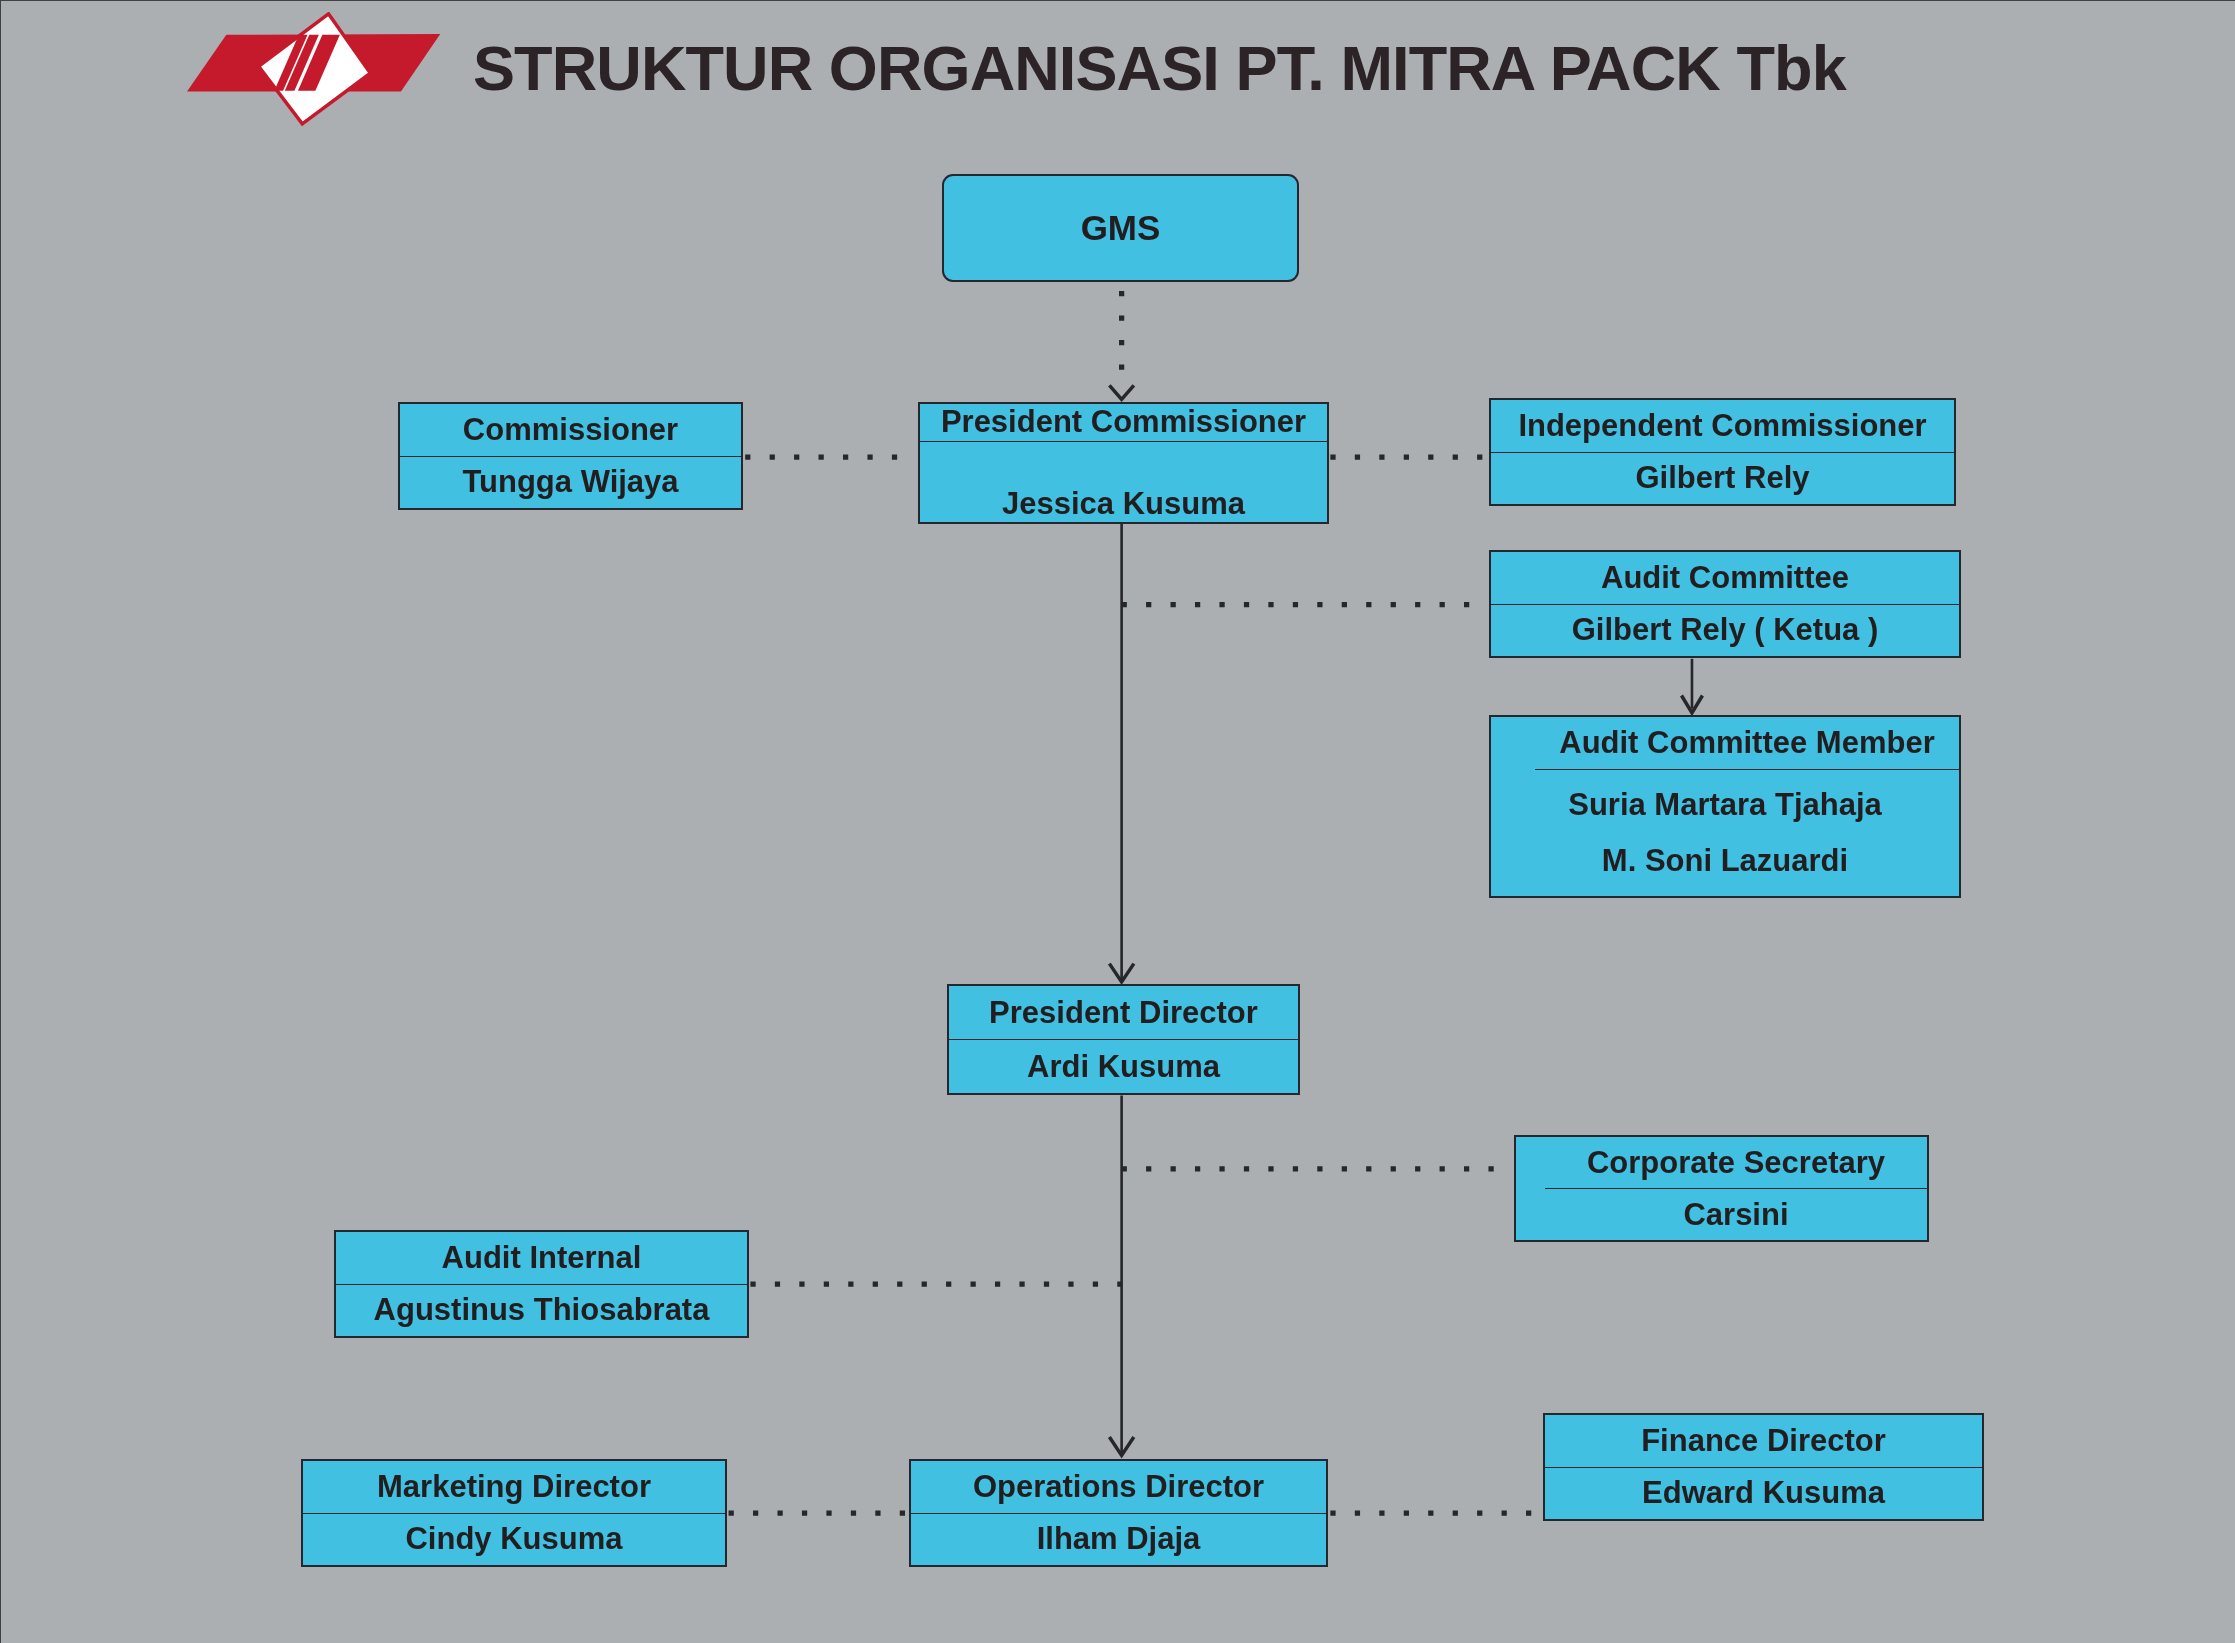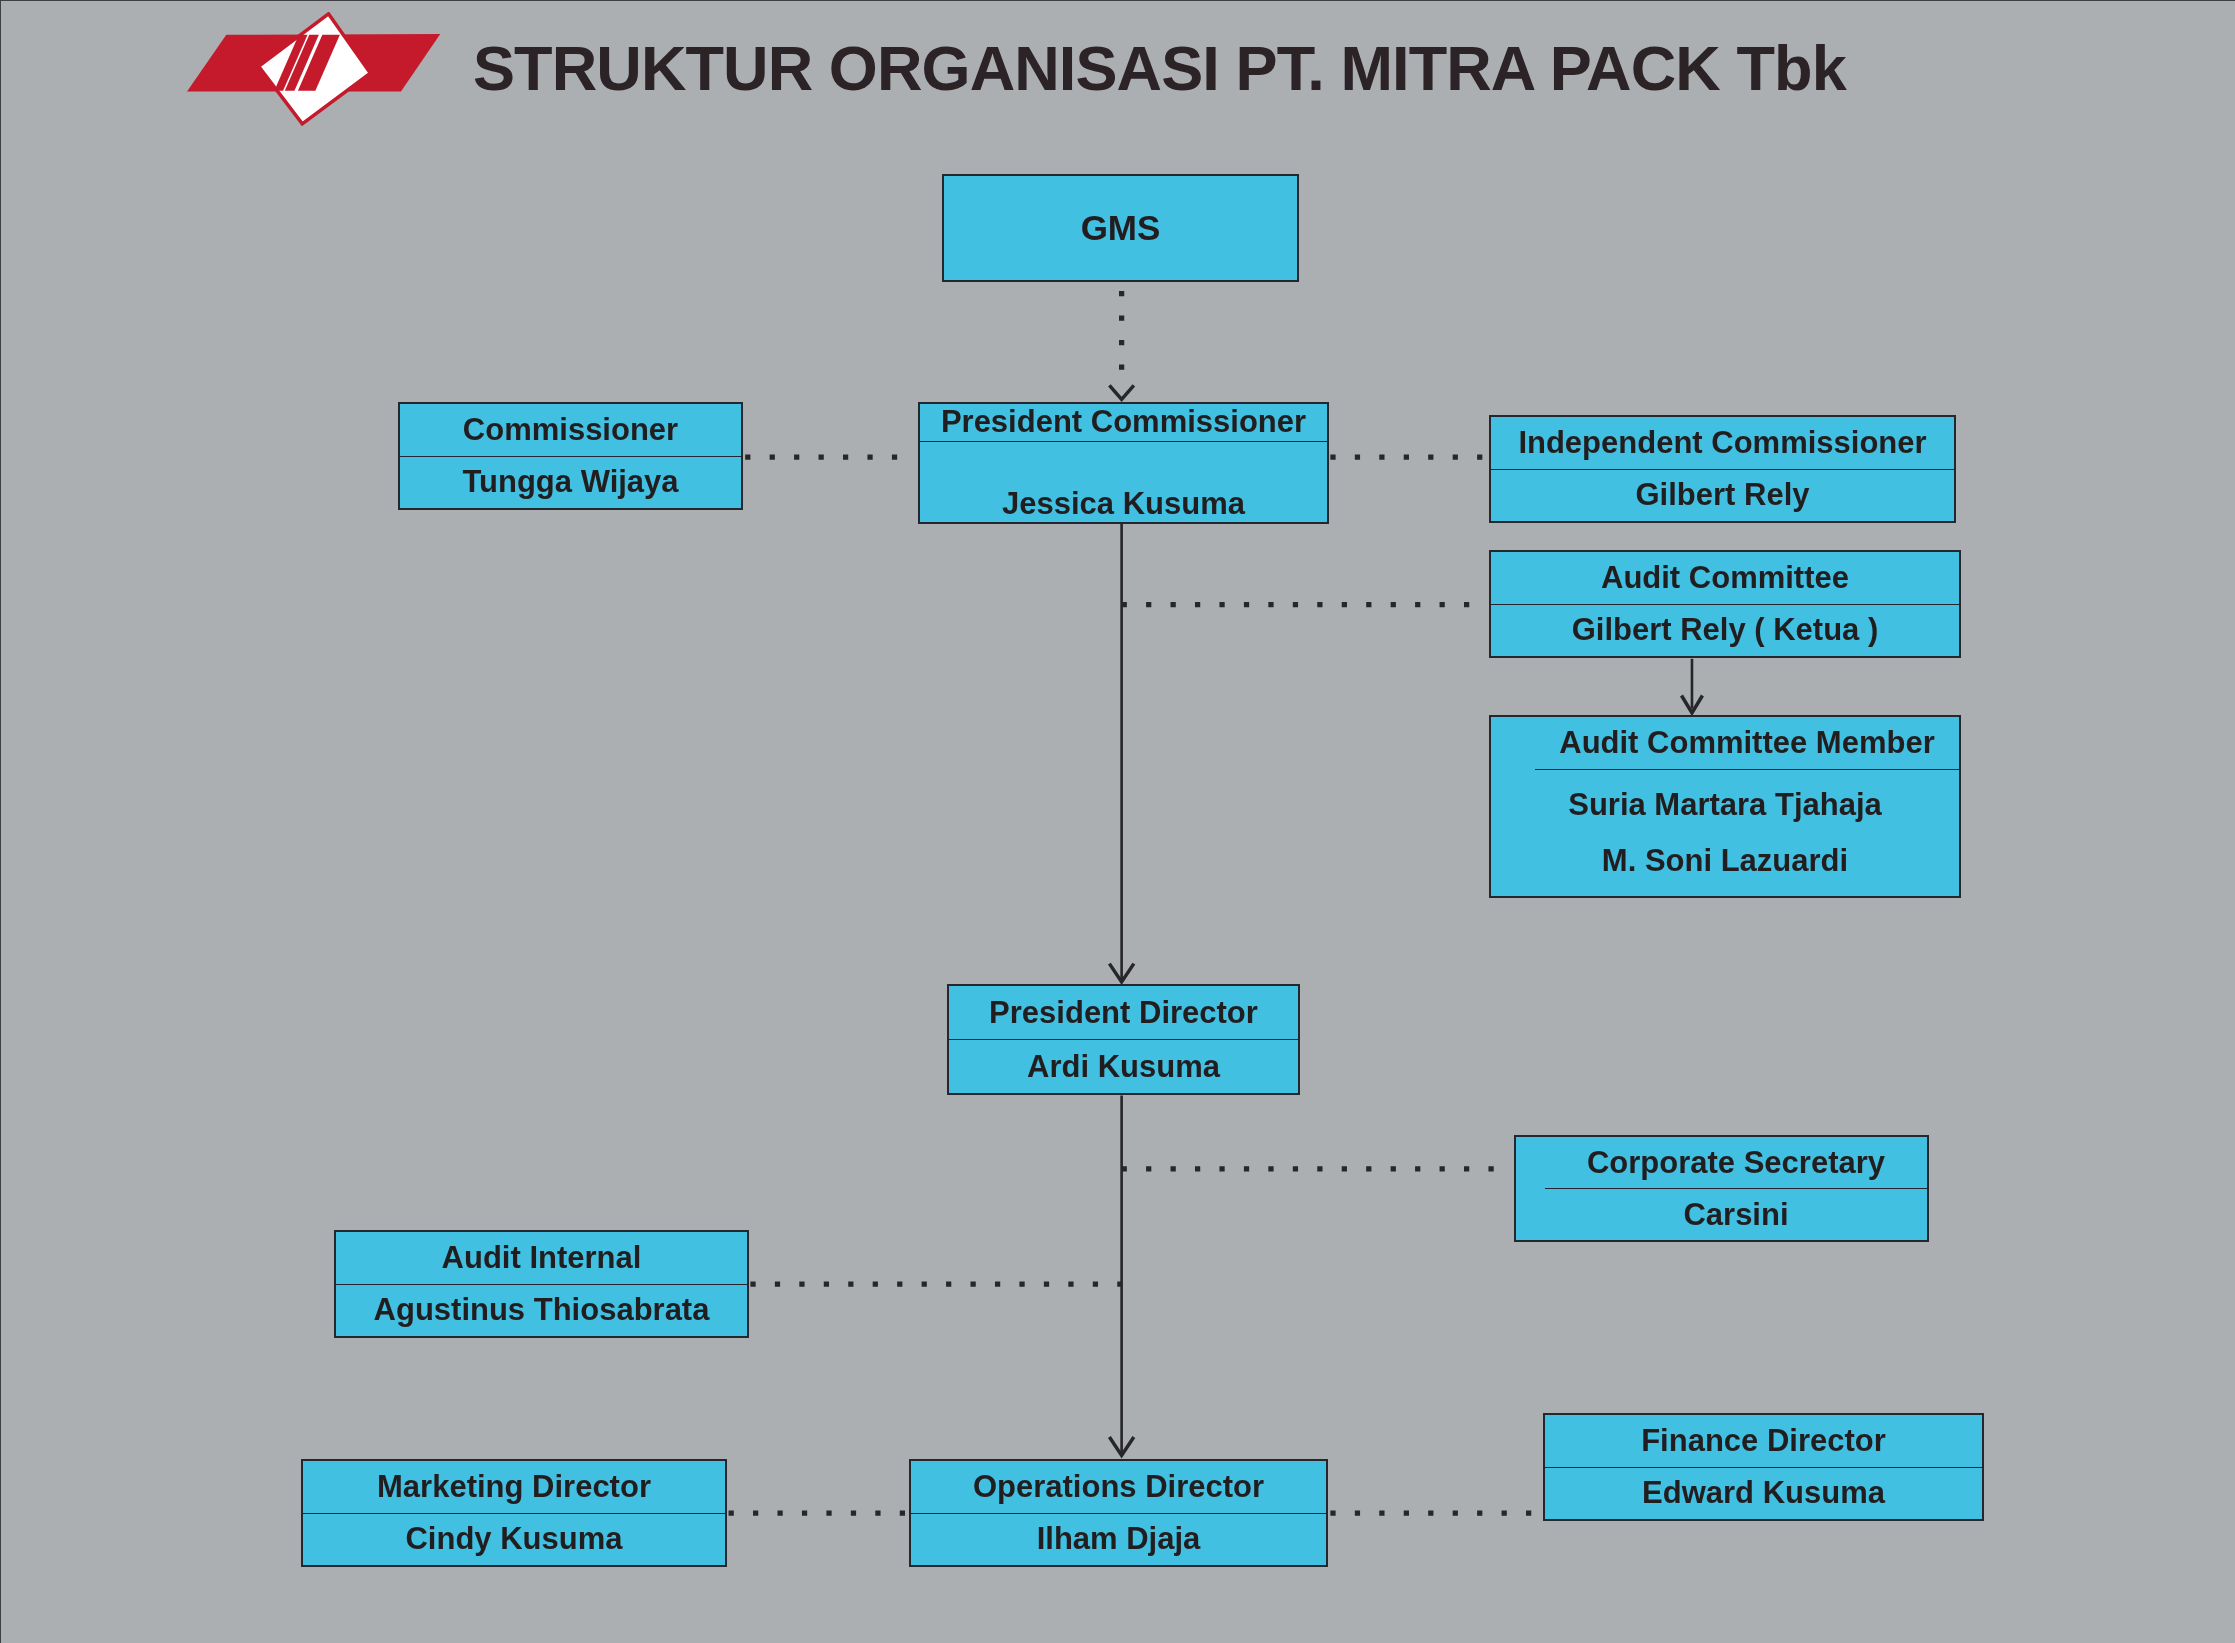--- a/index.html
+++ b/index.html
@@ -53,24 +53,24 @@
     flex: 1;
     display: flex;
     flex-direction: column;
     justify-content: space-around;
     align-items: center;
     padding: 7px 0;
     text-align: right;
   }
   .node .members .member { font-size: 31px; white-space: nowrap; }
   
-  #gms                      { left: 941px; top: 173px;  width: 357px; height: 108px; }
+  #gms                      { left: 941px; top: 173px;  width: 357px; height: 108px; border-radius: 11px; }
   #commissioner             { left: 397px;  top: 401px;  width: 345px; height: 108px; }
   #president-commissioner   { left: 917px; top: 401px;  width: 411px; height: 122px; gap: 44px; }
-  #independent-commissioner { left: 1488px; top: 414px;  width: 467px; height: 108px; }
+  #independent-commissioner { left: 1488px; top: 397px;  width: 467px; height: 108px; }
   #audit-committee          { left: 1488px; top: 549px;  width: 472px; height: 108px; }
   #audit-committee-member   { left: 1488px; top: 714px;  width: 472px; height: 183px; }
   #audit-committee-member .row.title { flex: 0 0 52px; margin-left: 44px; }
   #president-director       { left: 946px; top: 983px; width: 353px; height: 111px; }
   #corporate-secretary      { left: 1513px; top: 1134px; width: 415px; height: 107px; padding-left: 29px; }
   #audit-internal           { left: 333px;  top: 1229px; width: 415px; height: 108px; }
   #marketing-director       { left: 300px;  top: 1458px; width: 426px; height: 108px; }
   #operations-director      { left: 908px; top: 1458px; width: 419px; height: 108px; }
   #finance-director         { left: 1542px; top: 1412px; width: 441px; height: 108px; }
   .connectors { position: absolute; left: 0; top: 0; pointer-events: none; }

